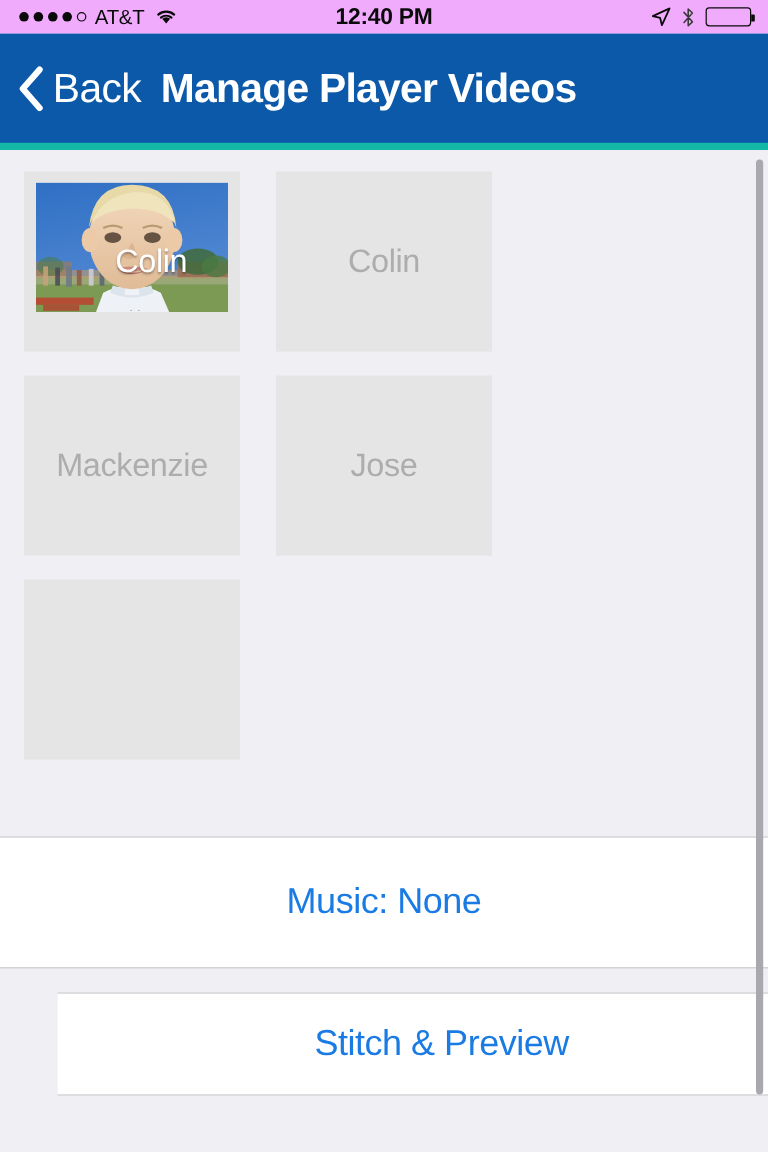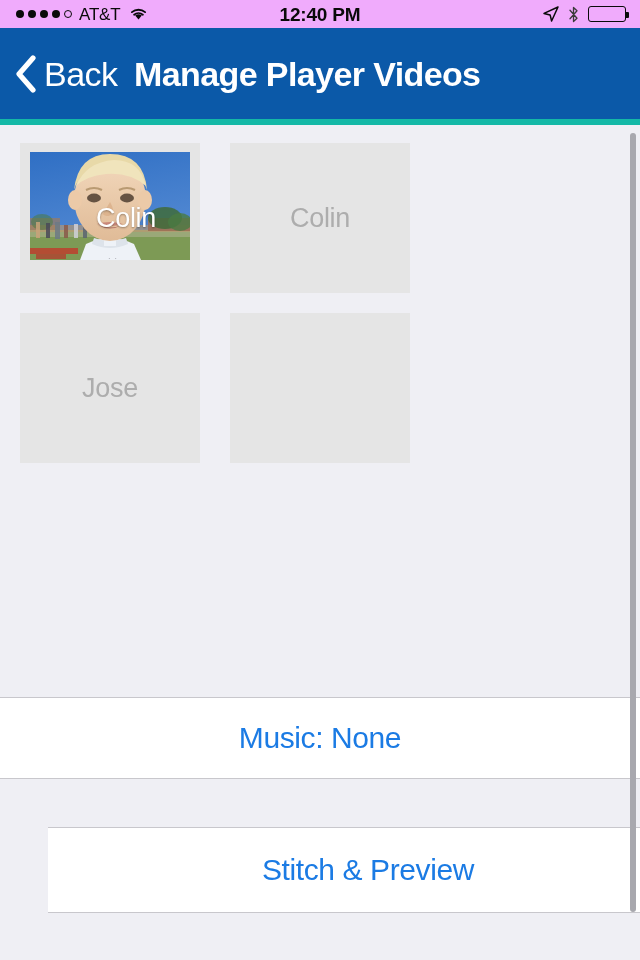--- a/index.html
+++ b/index.html
@@ -123,21 +123,21 @@
     position:absolute; left:0; width:640px;
     background:#FFFFFF;
     border-top:1px solid #C8C7CC;
     border-bottom:1px solid #C8C7CC;
     display:flex; align-items:center; justify-content:center;
     cursor:pointer;
   }
   .btn-row .label{
     color:#1B7BE4; font-size:30px; letter-spacing:-0.4px; line-height:1;
   }
-  #row-music{ top:697px; height:82px; }
+  #row-music{ top:697px; height:110px; }
   #row-stitch{ top:827px; height:86px;margin-left:48px; }
 </style>
 </head>
 <body>
 
 <div class="statusbar">
 
   <div class="sb-left">
     <div class="dots">
       <span class="dot"></span>
@@ -240,20 +240,23 @@
     <path d="M67 72 Q80 68 93 72 Q80 76 67 72 Z" fill="#c47b72" opacity="0.8"></path>
     <text x="80" y="112" font-family="Liberation Serif, serif" font-style="italic" font-size="9" fill="#8a8a92" text-anchor="middle" opacity="0.95">vici</text>
   </svg>
         </div>
         <span class="name">Colin</span>
       </div>
       <div class="cell">
         <span class="name">Colin</span>
       </div>
       <div class="cell">
+        <span class="name">Mackenzie</span>
+      </div>
+      <div class="cell">
         <span class="name">Jose</span>
       </div>
       <div class="cell"></div>
     </div>
 </div>
 
 <div class="scrollbar"></div>
 
 <div class="btn-row" id="row-music">
   <span class="label">Music: None</span>

